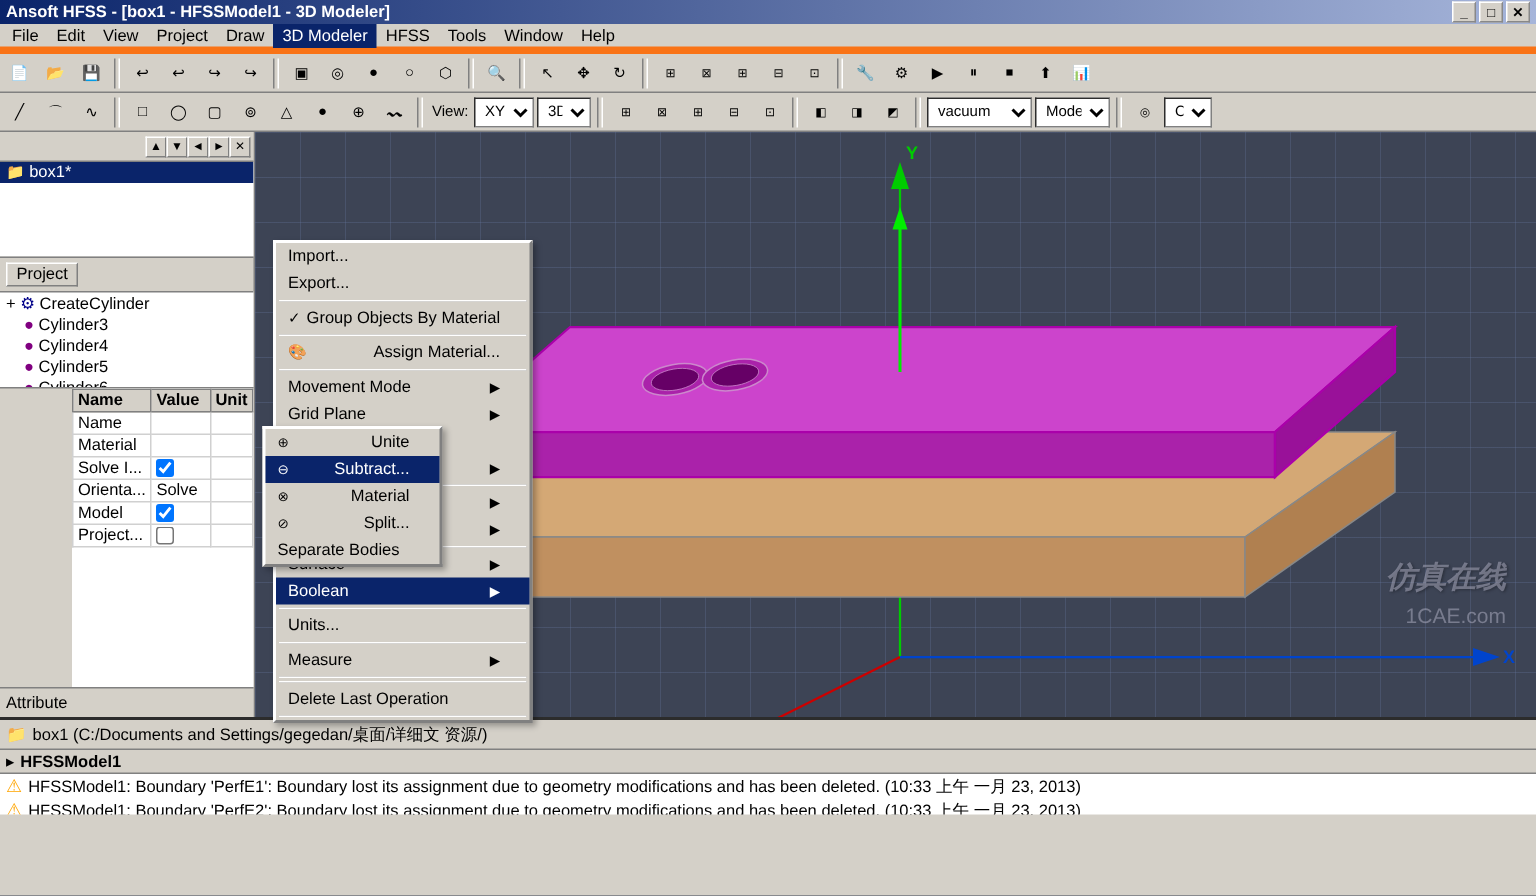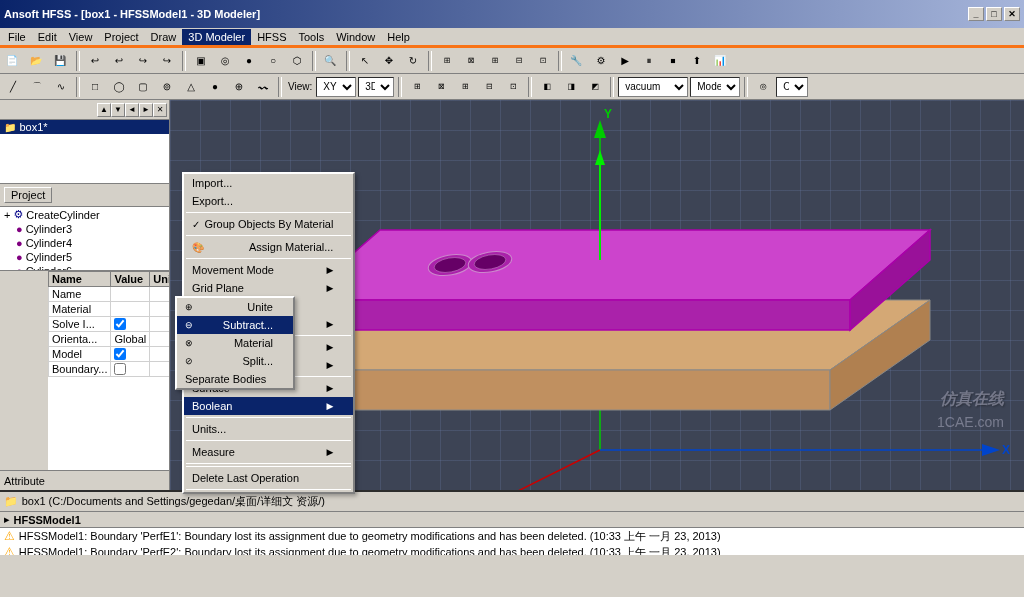--- a/index.html
+++ b/index.html
@@ -1,20 +1,20 @@
 <!DOCTYPE html>
 <html><head>
   <meta charset="utf-8">
   <style>
     * { margin: 0; padding: 0; box-sizing: border-box; }
     body { width: 1024px; height: 597px; overflow: hidden; font-family: 'MS Sans Serif', Arial, sans-serif; font-size: 11px; background: #d4d0c8; }
 
     
     .title-bar {
-      height: 28px;
+      height: 16px;
       background: linear-gradient(to right, #0a246a, #a6b5da);
       display: flex;
       align-items: center;
       justify-content: space-between;
       padding: 0 4px;
       color: white;
       font-size: 11px;
       font-weight: bold;
     }
     .title-bar-controls { display: flex; gap: 2px; }
@@ -29,21 +29,21 @@
       cursor: pointer;
       color: #000;
     }
 
     
     .menu-bar {
       height: 20px;
       background: #d4d0c8;
       display: flex;
       align-items: center;
-      border-bottom: 3px solid #f97316;
+      border-bottom: 5px solid #f97316;
       padding: 0 2px;
     }
     .menu-item {
       padding: 2px 6px;
       font-size: 11px;
       cursor: pointer;
       white-space: nowrap;
     }
     .menu-item.active { background: #0a246a; color: white; }
 
@@ -240,21 +240,21 @@
     }
     .log-icon { color: orange; margin-right: 4px; font-size: 12px; }
     .log-text { font-size: 11px; }
 
     
     .watermark {
       position: absolute;
       bottom: 80px;
       right: 20px;
       color: rgba(180,180,200,0.5);
-      font-size: 16px;
+      font-size: 20px;
       font-weight: bold;
       font-style: italic;
       pointer-events: none;
       z-index: 2;
       text-shadow: 1px 1px 2px rgba(0,0,0,0.3);
       margin-left: 26px;
     }
     .watermark2 {
       position: absolute;
       bottom: 60px;
@@ -469,34 +469,34 @@
               <td>Solve I...</td>
               <td>
                   <div class="checkbox-cell">
                     <input type="checkbox" checked="" style="">
                   </div>
                 </td>
               <td></td>
             </tr>
             <tr>
               <td>Orienta...</td>
-              <td>Global</td>
+              <td>Solve</td>
               <td></td>
             </tr>
             <tr>
               <td>Model</td>
               <td>
                   <div class="checkbox-cell">
                     <input type="checkbox" checked="" style="">
                   </div>
                 </td>
               <td></td>
             </tr>
             <tr>
-              <td>Boundary...</td>
+              <td>Project...</td>
               <td>
                   <div class="checkbox-cell">
                     <input type="checkbox" style="">
                   </div>
                 </td>
               <td></td>
             </tr>
           </tbody>
         </table>
       </div>

